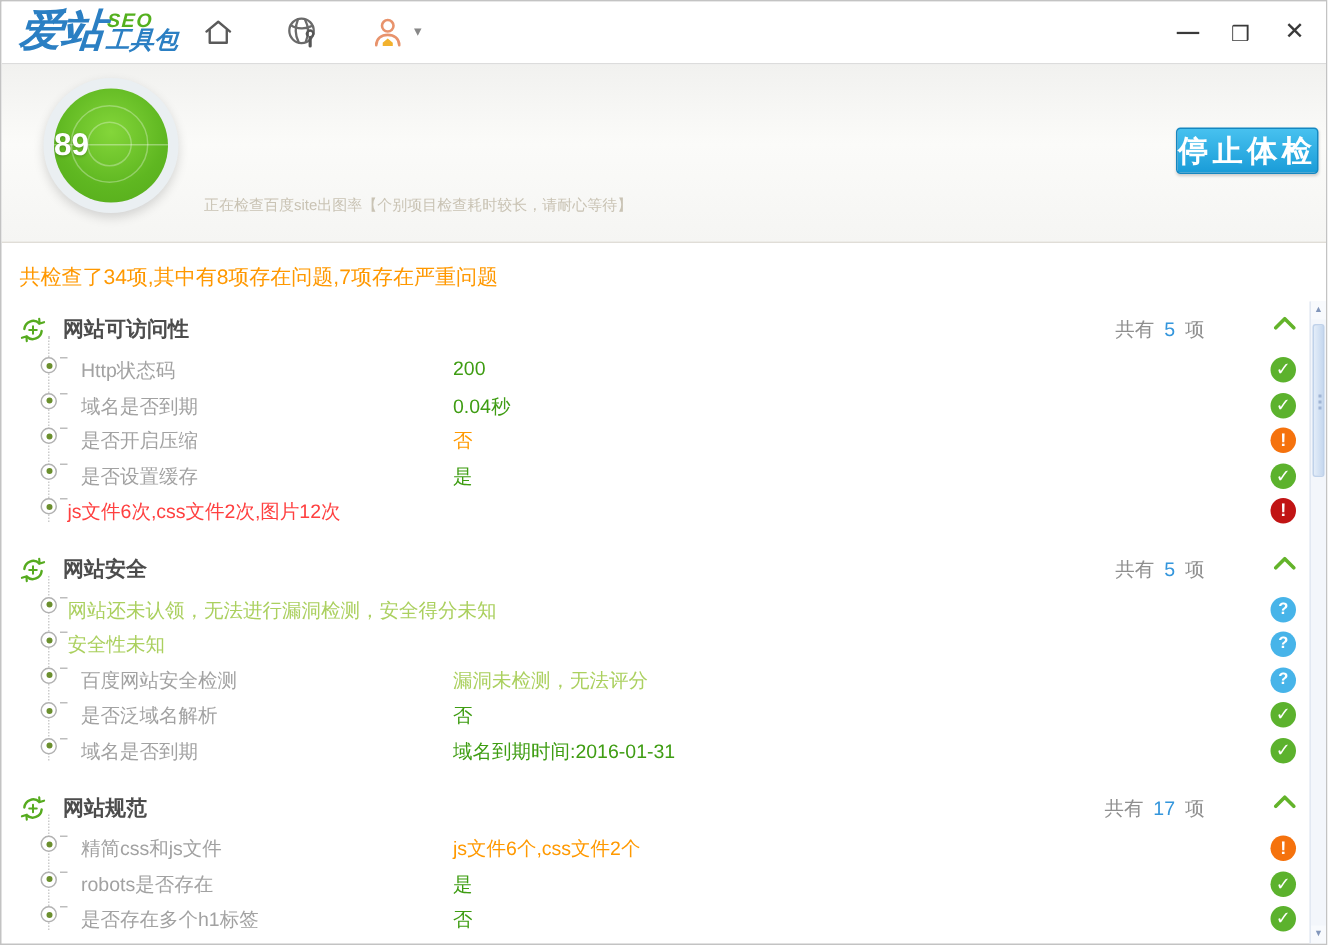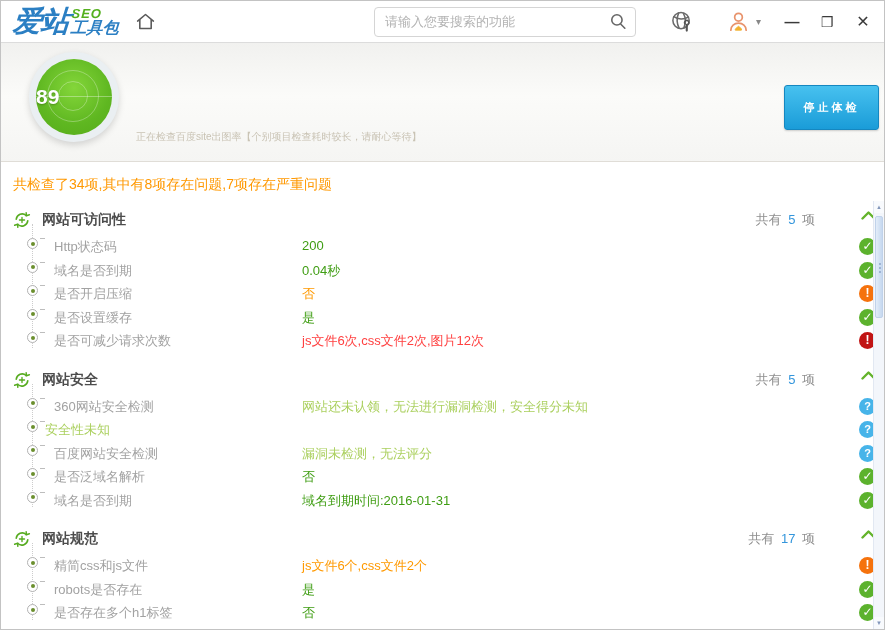--- a/index.html
+++ b/index.html
@@ -35,24 +35,24 @@
   .score-inner { position:relative; width:76px; height:76px; border-radius:50%; background:radial-gradient(circle at 50% 38%,#84d63a 0%,#5fb721 60%,#55ab1a 100%); display:flex; align-items:center; justify-content:flex-start; overflow:hidden; }
   .score-ring { position:absolute; border:1px solid rgba(255,255,255,.30); border-radius:50%; }
   .ring1 { width:52px; height:52px; left:11px; top:11px; }
   .ring2 { width:30px; height:30px; left:22px; top:22px; }
   .score-line { position:absolute; left:0; right:0; top:37px; height:1px; background:rgba(255,255,255,.35); }
   .score-num { position:relative; color:#fff; font-size:21px; font-weight:bold; text-shadow:0 1px 2px rgba(0,0,0,.25); }
   .pbar { position:absolute; left:142px; top:45px; width:602px; height:20px; border:1px solid #a3a09b; border-radius:3px; background:linear-gradient(180deg,#e6e2dd,#ccc8c3); overflow:hidden; }
   .pfill { height:100%; background:linear-gradient(180deg,#a9eea0 0%,#45d83c 45%,#2ec532 60%,#93e78b 100%); border-right:1px solid #2bb32e; }
   .plabel { position:absolute; left:0; right:0; top:2px; text-align:center; font-size:13px; color:#dd4b22; }
   .pstatus { position:absolute; left:135px; top:87px; font-size:10px; color:#c9c3b4; }
-  .stop-btn { position:absolute; left:783px; top:42px; width:95px; height:45px; border:1px solid #1587c0; border-radius:3px; background:linear-gradient(180deg,#47c1ef,#1a9cd8); color:#fff; font-size:11px; font-weight:bold; letter-spacing:3px; cursor:pointer; box-shadow:0 1px 2px rgba(0,0,0,.18); font-family:inherit; }
+  .stop-btn { position:absolute; left:783px; top:42px; width:95px; height:31px; border:1px solid #1587c0; border-radius:3px; background:linear-gradient(180deg,#47c1ef,#1a9cd8); color:#fff; font-size:20px; font-weight:bold; letter-spacing:3px; cursor:pointer; box-shadow:0 1px 2px rgba(0,0,0,.18); font-family:inherit; }
 
   
-  .content { padding:14px 8px 0 12px; }
+  .content { padding:14px 20px 0 12px; }
   .summary { font-size:14px; color:#ff9800; margin-bottom:12px; }
   .section-header { display:flex; align-items:center; height:28px; margin-top:8px; cursor:pointer; }
   .sec-title { margin-left:11px; font-size:14px; font-weight:bold; color:#4c4c4c; }
   .sec-right { margin-left:auto; display:flex; align-items:flex-start; }
   .sec-count { font-size:13px; color:#8f8f8f; margin-right:46px; }
   .sec-count b { color:#3496dc; font-weight:normal; padding:0 3px; }
   .chevron { cursor:pointer; display:flex; align-items:center; }
   .rows { position:relative; padding:4px 0 2px; }
   .rows::before { content:""; position:absolute; left:19px; top:-10px; bottom:10px; border-left:1px dotted #cccccc; }
   .crow { position:relative; height:23.5px; display:flex; }
@@ -91,29 +91,20 @@
         <span class="logo-seo">SEO</span>
         <span class="logo-secondary">工具包</span>
       </span>
     </div>
     <span class="home-btn">
       <svg width="21" height="21" viewBox="0 0 24 24" fill="none" stroke="#5a5a5a" stroke-width="1.8" stroke-linejoin="round" stroke-linecap="round">
         <path d="M3 11.5 12 4l9 7.5"></path>
           <path d="M5.5 10.2V20h13v-9.8"></path>
       </svg>
     </span>
-    <div class="searchbox">
-      <input type="text" placeholder="请输入您要搜索的功能" style="">
-      <span class="search-ico">
-        <svg width="19" height="19" viewBox="0 0 24 24" fill="none" stroke="#666" stroke-width="2" stroke-linecap="round">
-          <circle cx="10" cy="10" r="6.5"></circle>
-            <path d="M15 15.5 20 20.5"></path>
-        </svg>
-      </span>
-    </div>
     <div class="tb-icons">
       <span class="tb-ico">
         <svg width="23" height="23" viewBox="0 0 24 24" fill="none" stroke="#6a6a6a" stroke-width="1.6" stroke-linecap="round">
           <circle cx="11.5" cy="11" r="8.5"></circle>
           <path d="M4 7c4 3 11 3 15 .5"></path>
           <path d="M9 3c-2 5-2 11 .5 16"></path>
           <path d="M14 3.5c2.5 4.5 2.5 10 .5 15"></path>
           <path d="M17.5 15.5v6" stroke="#555" stroke-width="2.2"></path>
           <path d="M15.8 14.5a2.2 2.2 0 1 1 3.4 0" stroke="#555" stroke-width="1.6"></path>
         </svg>
@@ -198,21 +189,20 @@
     <span class="bullet"></span>
     <span class="bullet-dash"></span>
     <span class="crow-label">是否设置缓存</span>
     <span class="crow-value tone-green">是</span>
     <span class="status-ico st-ok">✓</span>
   </div>
 
   <div class="crow">
     <span class="bullet"></span>
     <span class="bullet-dash"></span>
-    <span class="crow-label">是否可减少请求次数</span>
     <span class="crow-value tone-red">js文件6次,css文件2次,图片12次</span>
     <span class="status-ico st-error">!</span>
   </div>
 </div>
   </div>
 
   <div class="section">
     <div class="section-header">
       <svg width="18" height="18" viewBox="0 0 20 20" fill="none" stroke="#56ab1f" stroke-width="1.8" stroke-linecap="round">
         <path d="M3.6 9.2a6.6 6.6 0 0 1 11-4.2"></path>
@@ -228,21 +218,20 @@
           <svg width="15" height="9" viewBox="0 0 15 9" fill="none" stroke="#63b32a" stroke-width="2.4" stroke-linecap="round" stroke-linejoin="round">
             <path d="M1.5 7.5 7.5 1.5l6 6"></path>
           </svg>
         </span>
       </span>
     </div>
     <div class="rows">
   <div class="crow">
     <span class="bullet"></span>
     <span class="bullet-dash"></span>
-    <span class="crow-label">360网站安全检测</span>
     <span class="crow-value tone-lightgreen">网站还未认领，无法进行漏洞检测，安全得分未知</span>
     <span class="status-ico st-unknown">?</span>
   </div>
 
   <div class="crow">
     <span class="bullet"></span>
     <span class="bullet-dash"></span>
     <span class="crow-value tone-lightgreen">安全性未知</span>
     <span class="status-ico st-unknown">?</span>
   </div>

